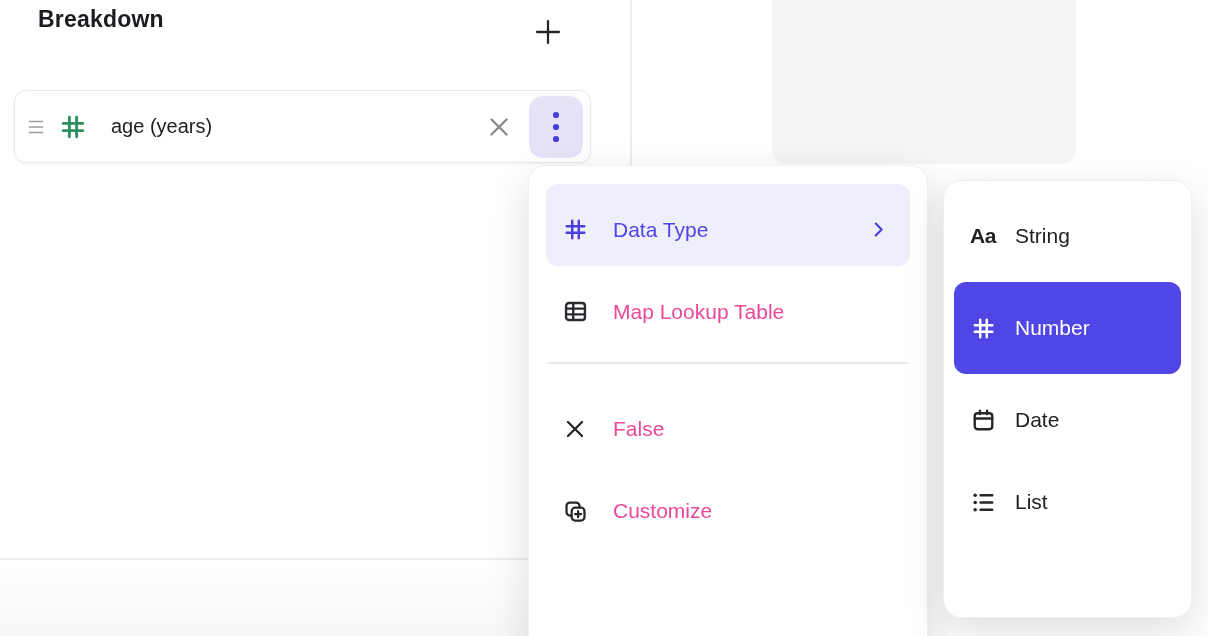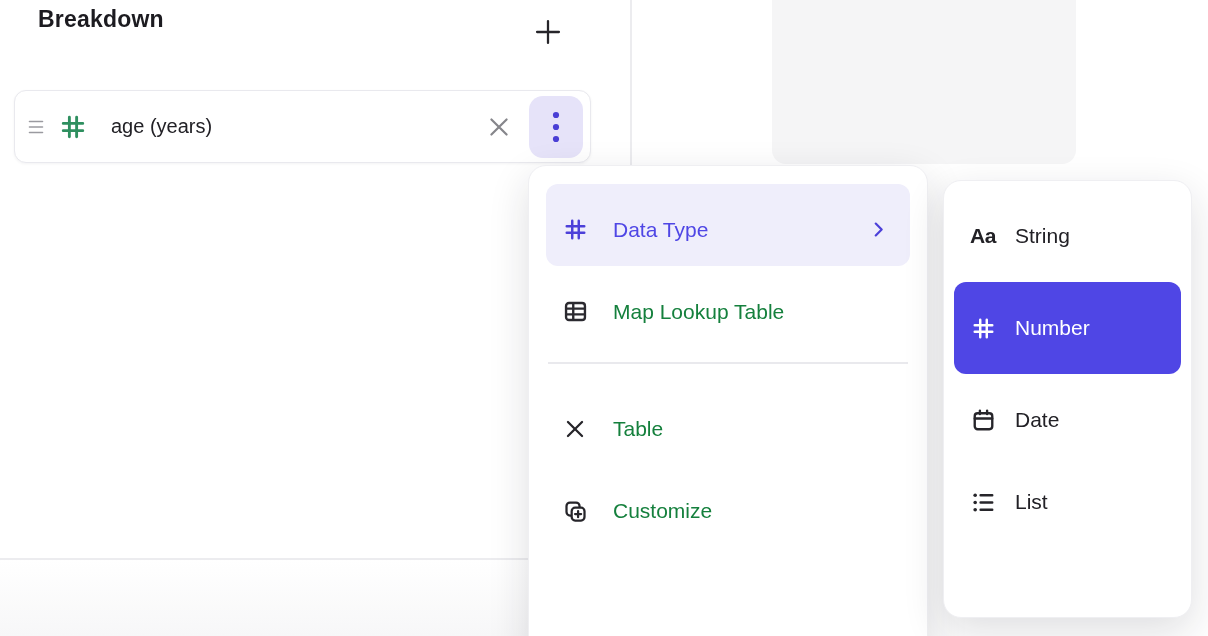--- a/index.html
+++ b/index.html
@@ -40,21 +40,21 @@
     background:var(--accent-soft-strong,#e6e3f9); display:flex; align-items:center; justify-content:center; cursor:pointer; }
 
   
   .menu { position:absolute; left:528px; top:165px; width:400px; height:500px;
     background:#fff; border:1px solid #efeff2; border-radius:18px;
     box-shadow:0 14px 40px rgba(25,25,40,.14); padding:18px 17px; }
   .menu-item { height:82px; display:flex; align-items:center; border-radius:12px;
     padding:9px 22px 0 15px; cursor:pointer; }
   .menu-item.active { background:var(--accent-soft,#efeefb); }
   .mi-icon { width:28px; height:28px; flex:0 0 28px; display:flex; align-items:center; justify-content:center; }
-  .mi-label { margin-left:24px; font-size:21px; color:#15803d; }
+  .mi-label { margin-left:24px; font-size:21px; color:#ec4899; }
   .menu-item.active .mi-label { color:var(--accent,#4f46e5); font-weight:500; }
   .mi-chevron { margin-left:auto; display:flex; align-items:center; }
   .menu-divider { height:1.5px; background:#e9e9ed; margin:14px 2px 20px 2px; }
 
   
   .submenu { position:absolute; left:943px; top:180px; width:249px; height:438px;
     background:#fff; border:1px solid #efeff2; border-radius:18px;
     box-shadow:0 14px 40px rgba(25,25,40,.14); padding:14px 10px; }
   .sm-item { height:82px; display:flex; align-items:center; border-radius:12px;
     padding:0 8px 0 12px; cursor:pointer; }
@@ -144,21 +144,21 @@
 
 
     <div class="menu-divider"></div>
 
     <div class="menu-item">
       <span class="mi-icon">
         <svg width="26" height="26" viewBox="0 0 24 24" fill="none" stroke="#26252a" stroke-width="2.1" stroke-linecap="round">
           <path d="M5.5 5.5l13 13 M18.5 5.5l-13 13"></path>
         </svg>
       </span>
-      <span class="mi-label">Table</span>
+      <span class="mi-label">False</span>
     </div>
 
     <div class="menu-item">
       <span class="mi-icon">
         <svg width="27" height="27" viewBox="0 0 24 24" fill="none" stroke="#26252a" stroke-width="2" stroke-linecap="round" stroke-linejoin="round">
           <rect x="4" y="4" width="11.6" height="11.6" rx="3.1"></rect>
           <rect x="8.6" y="8.6" width="11.4" height="11.4" rx="3.1" fill="#ffffff"></rect>
           <path d="M14.3 11.6v5.4 M11.6 14.3h5.4"></path>
         </svg>
       </span>

